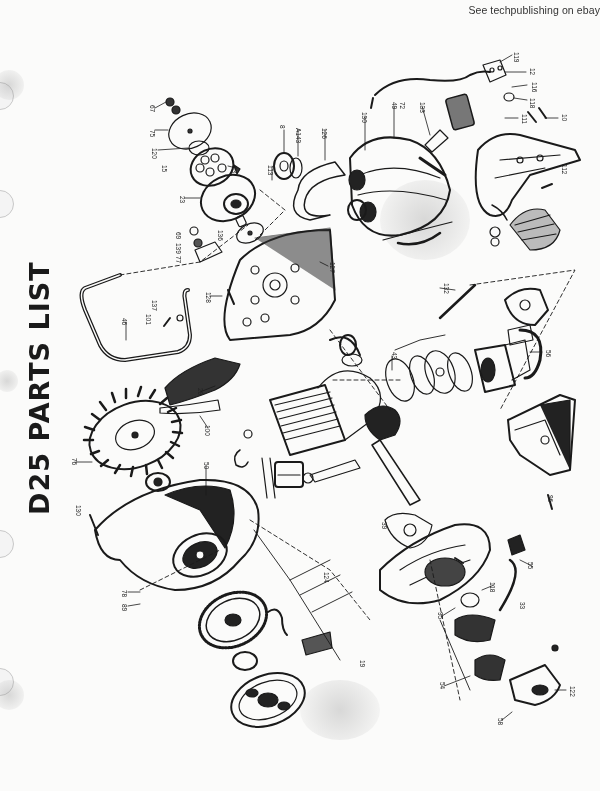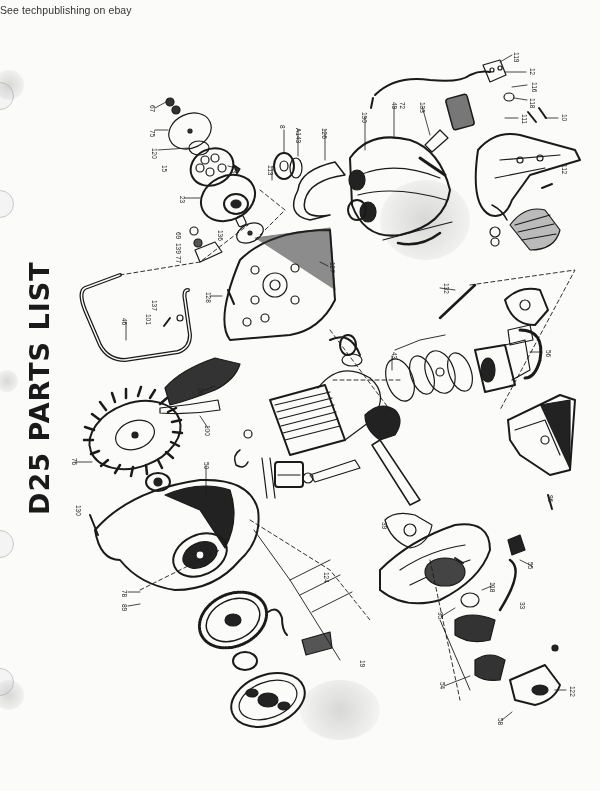--- a/index.html
+++ b/index.html
@@ -1,20 +1,20 @@
 <!DOCTYPE html>
 <html><head>
 <meta charset="utf-8">
 <style>
   html, body { margin: 0; padding: 0; background: #ffffff; }
   body { width: 600px; height: 791px; overflow: hidden; position: relative;
          font-family: "Liberation Sans", sans-serif; }
   .page { position: absolute; left: 0; top: 0; width: 600px; height: 791px;
           background: #fbfbfa; overflow: hidden; }
-  .watermark { position: absolute; top: 4px; left: 0; width: 600px; text-align: left;
+  .watermark { position: absolute; top: 4px; left: 0; width: 600px; text-align: right;
                font-size: 10.5px; color: #333; letter-spacing: 0.1px; }
   .title { position: absolute; left: 24px; top: 515px; transform-origin: 0 0;
            transform: rotate(-90deg); font-family: "DejaVu Sans", sans-serif;
            font-weight: 900; font-size: 27px; color: #1a1a1a; white-space: nowrap;
            letter-spacing: 1px; }
   .hole { position: absolute; left: -14px; width: 26px; height: 26px; border-radius: 50%;
           border: 1px solid #c8c8c8; background: #f4f4f4; }
   .smudge { position: absolute; border-radius: 50%; background: radial-gradient(circle, rgba(150,150,150,0.35), rgba(150,150,150,0)); }
   svg.diagram { position: absolute; left: 0; top: 0; }
   .lbl { font-family: "Liberation Sans", sans-serif; font-size: 6.5px; fill: #222; }

